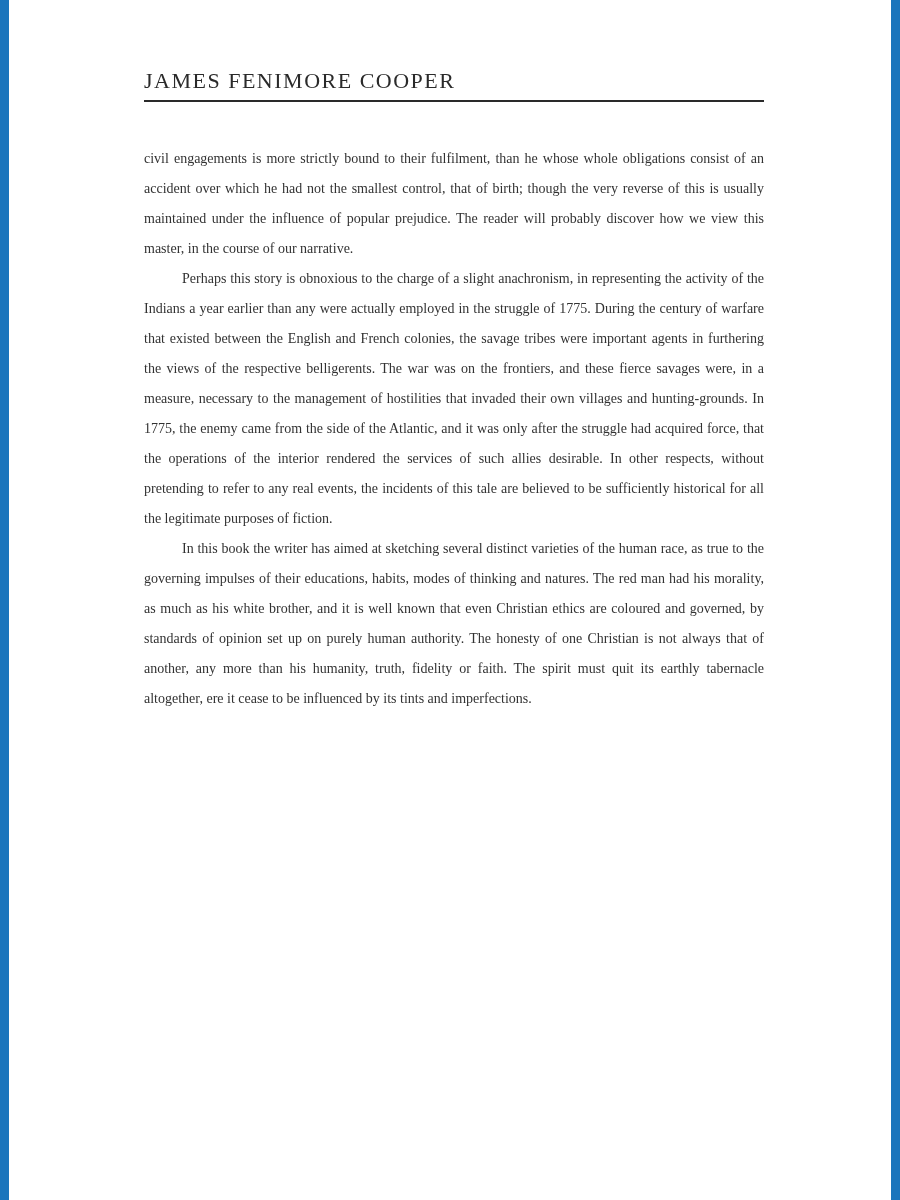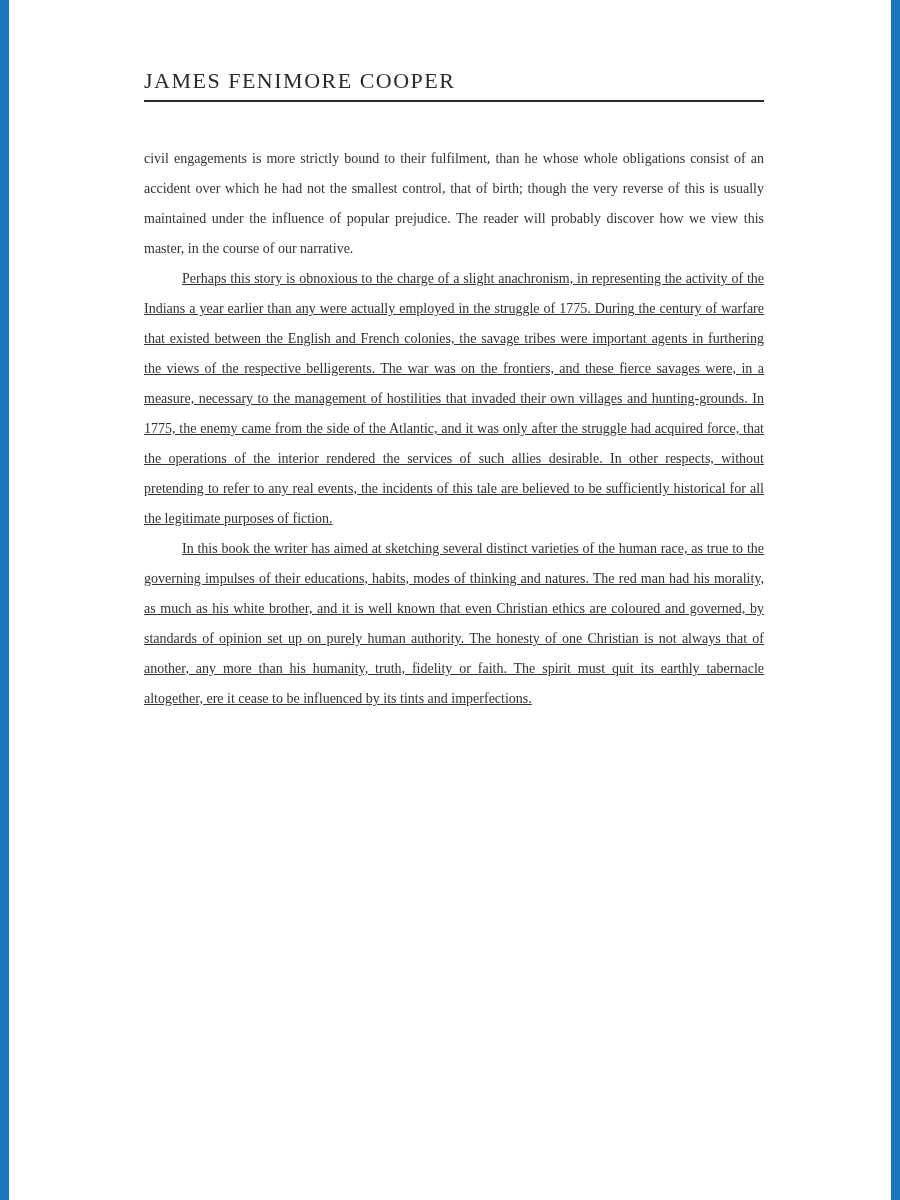--- a/index.html
+++ b/index.html
@@ -51,21 +51,20 @@
     color: #323232;
     font-size: 14px;
     line-height: 30px;
     text-align: justify;
   }
   .para {
     margin: 0;
   }
   .para.indent {
     text-indent: 38px;
-    text-decoration: underline;
   }
 </style>
 </head>
 <body>
 
 <div class="edge-bar left"></div>
 <div class="edge-bar right"></div>
 
 <div class="page">
   <h1 class="running-head">JAMES FENIMORE COOPER</h1>

